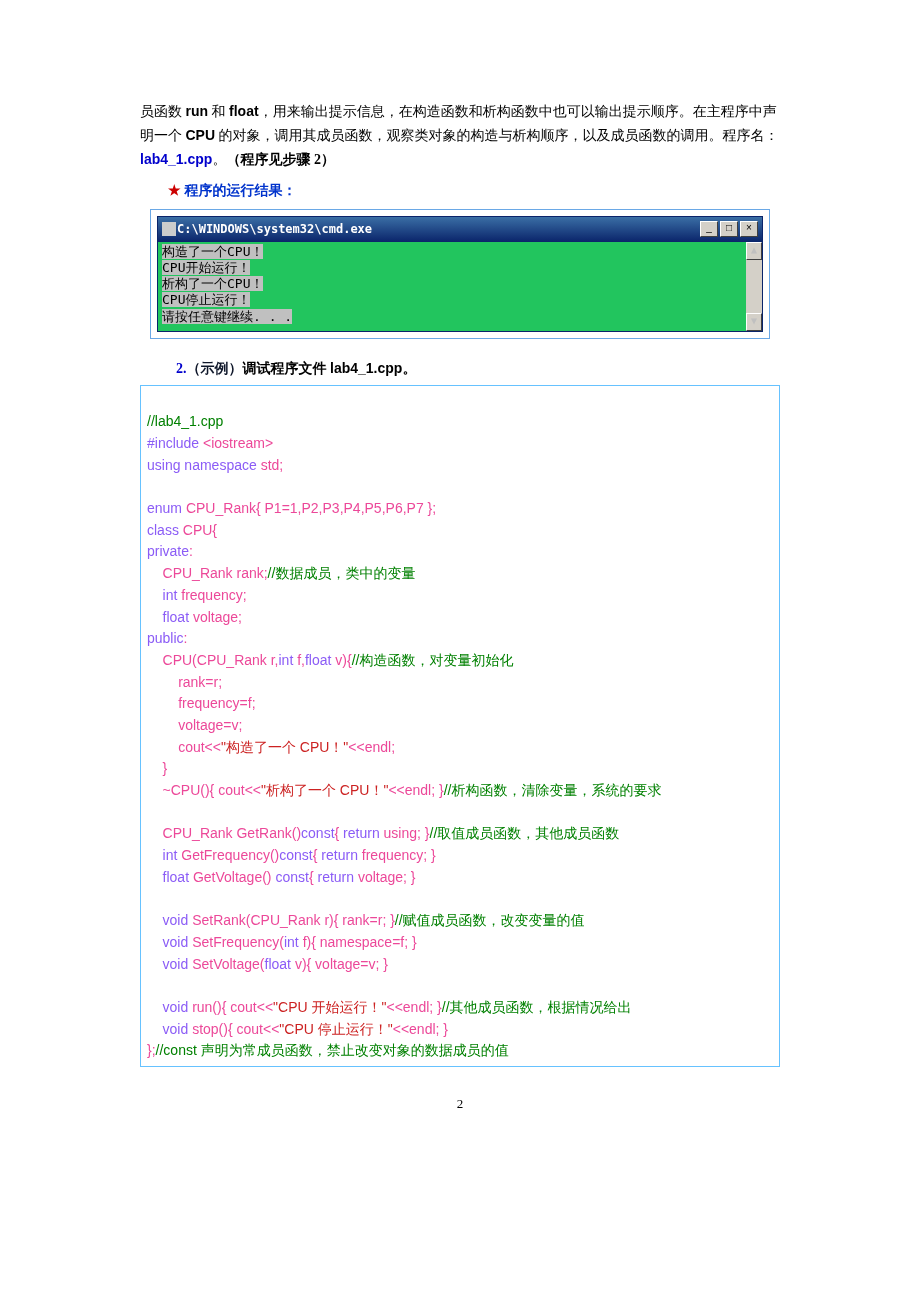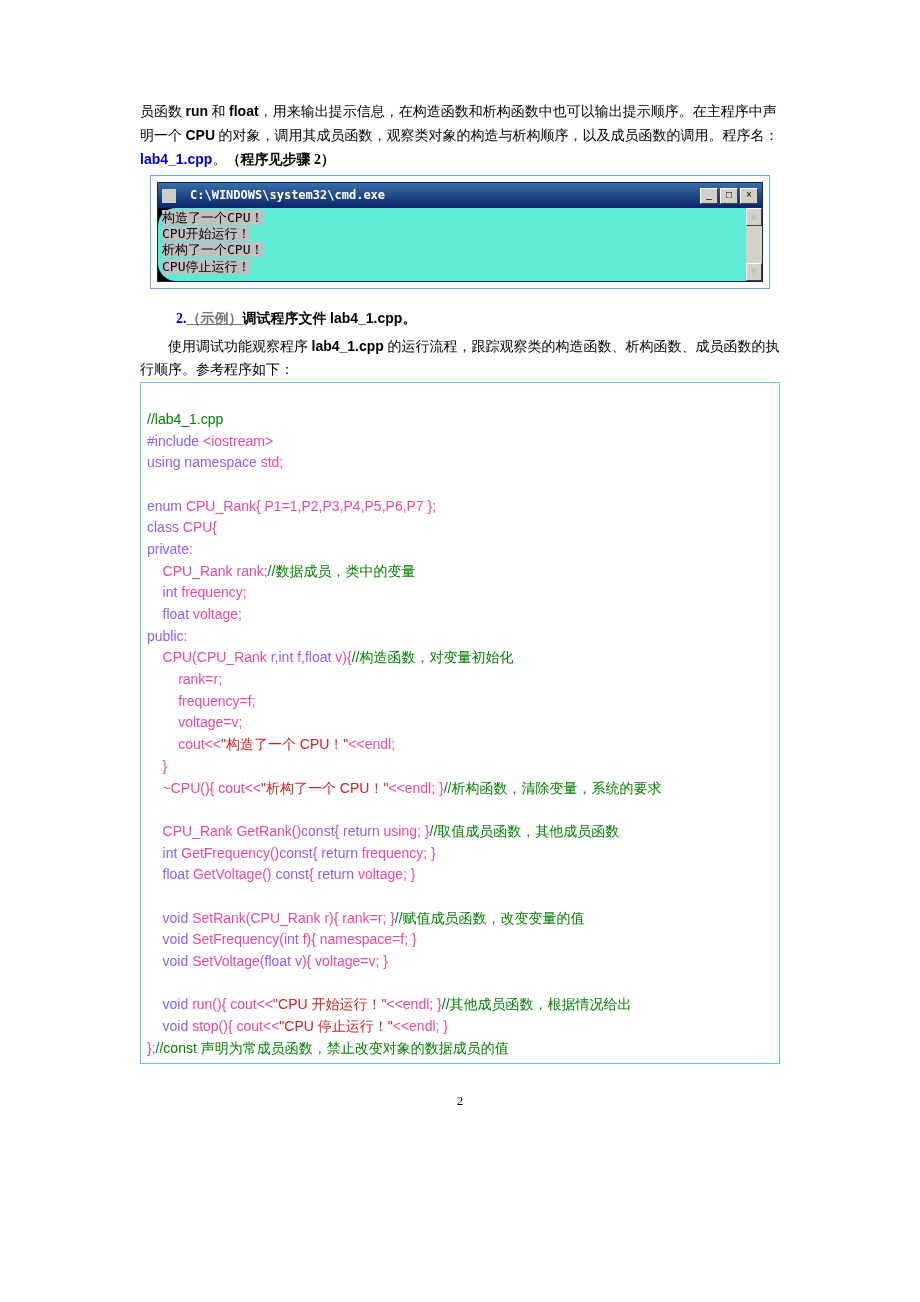--- a/index.html
+++ b/index.html
@@ -38,61 +38,60 @@
     background: #000;
   }
   .titlebar {
     background: linear-gradient(#3a6ea5,#0a246a);
     color: #fff;
     padding: 2px 4px;
     display:flex;
     align-items:center;
     justify-content:space-between;
   }
-  .titlebar-left { display:flex; align-items:center; gap:14px; font-weight:bold; font-size:12px; font-family:"NSimSun",monospace; }
+  .titlebar-left { display:flex; align-items:center; gap:1px; font-weight:bold; font-size:12px; font-family:"NSimSun",monospace; }
   .titlebar-icon {
     width: 14px; height: 14px;
     background:#ccc;
     display:inline-block;
   }
   .titlebar-buttons { display:flex; gap:2px; }
   .win-btn {
     width: 16px; height: 14px;
     background:#d4d0c8;
     border: 1px solid #fff;
     border-right-color:#404040; border-bottom-color:#404040;
     font-size:10px; line-height:12px; text-align:center;
     font-family: Arial, sans-serif;
     color:#000;
   }
   .console-body {
-    background:#5eead4;
+    background:#22c55e;
     color:#c0c0c0;
     padding: 2px 4px 6px 4px;
     position:relative;
-    border-radius:18px;
   }
   .console-body .hl { background:#c0c0c0; color:#000; }
   .console-line { white-space:pre; font-family:"NSimSun","SimSun",monospace; font-size:13px; line-height:1.25; }
   .console-scroll {
     position:absolute; right:0; top:0; bottom:0; width:16px;
     background:#d4d0c8;
     display:flex; flex-direction:column; justify-content:space-between;
   }
   .scroll-btn{
     height:16px; background:#d4d0c8;
     border:1px solid #fff; border-right-color:#404040; border-bottom-color:#404040;
     font-size:10px; text-align:center; line-height:14px;
   }
   .section2-title {
     margin: 18px 0 4px 36px;
     font-weight: bold;
   }
   .section2-title .num { color:#0000cc; font-family: "SimSun", serif; }
-  .section2-title .red { color:#737373;text-decoration:underline; }
+  .section2-title .red { color:#0f172a; }
   .section2-title .file { font-family: Arial, sans-serif; }
   .section2-desc { text-indent: 2em; }
   .section2-desc .file { font-family: Arial, sans-serif; font-weight: bold; }
   .code-box {
     border: 1px solid #66c2ff;
     padding: 4px 6px;
     font-family: Arial, "Microsoft YaHei", sans-serif;
     font-size: 14px;
     line-height: 1.55;
     white-space: pre-wrap;
@@ -109,52 +108,53 @@
 </style>
 </head>
 <body>
 
 <div class="page">
 
   <div class="intro">
     <span>员函数 </span><span class="bold" style="font-family:Arial;">run</span><span> 和 </span><span class="bold" style="font-family:Arial;">float</span><span>，用来输出提示信息，在构造函数和析构函数中也可以输出提示顺序。在主程序中声明一个 </span><span class="bold" style="font-family:Arial;">CPU</span><span> 的对象，调用其成员函数，观察类对象的构造与析构顺序，以及成员函数的调用。程序名：</span><span class="file">lab4_1.cpp</span><span>。</span><span class="step">（程序见步骤 2）</span>
   </div>
 
+  <div class="result-title">
+    <span class="star">★</span><span>程序的运行结果：</span>
+  </div>
 
   <div class="console-box">
     <div class="console-window">
       <div class="titlebar">
         <div class="titlebar-left">
           <span class="titlebar-icon"></span>
           <span>C:\WINDOWS\system32\cmd.exe</span>
         </div>
         <div class="titlebar-buttons">
           <div class="win-btn">_</div>
           <div class="win-btn">□</div>
           <div class="win-btn">×</div>
         </div>
       </div>
       <div class="console-body">
         <div class="console-line"><span class="hl">构造了一个CPU！</span></div>
         <div class="console-line"><span class="hl">CPU开始运行！</span></div>
         <div class="console-line"><span class="hl">析构了一个CPU！</span></div>
         <div class="console-line"><span class="hl">CPU停止运行！</span></div>
+        <div class="console-line"><span class="hl">请按任意键继续. . .</span></div>
         <div class="console-scroll">
           <div class="scroll-btn">▲</div>
           <div class="scroll-btn">▼</div>
         </div>
       </div>
     </div>
   </div>
 
   <div class="section2-title">
     <span class="num">2.</span><span class="red">（示例）</span><span>调试程序文件 </span><span class="file">lab4_1.cpp</span><span>。</span>
-  </div>
-  <div class="section2-desc">
-    <span>使用调试功能观察程序 </span><span class="file">lab4_1.cpp</span><span> 的运行流程，跟踪观察类的构造函数、析构函数、成员函数的执行顺序。参考程序如下：</span>
   </div>
 
   <div class="code-box">
 <span class="c-green">//lab4_1.cpp</span>
 <span class="c-blue">#include</span><span class="c-black"> &lt;iostream&gt;</span>
 <span class="c-blue">using namespace</span><span class="c-black"> std;</span>
 <span></span>
 <span class="c-blue">enum</span><span class="c-black"> CPU_Rank{ P1=1,P2,P3,P4,P5,P6,P7 };</span>
 <span class="c-blue">class</span><span class="c-black"> CPU{</span>
 <span class="c-blue">private</span><span class="c-black">:</span>

